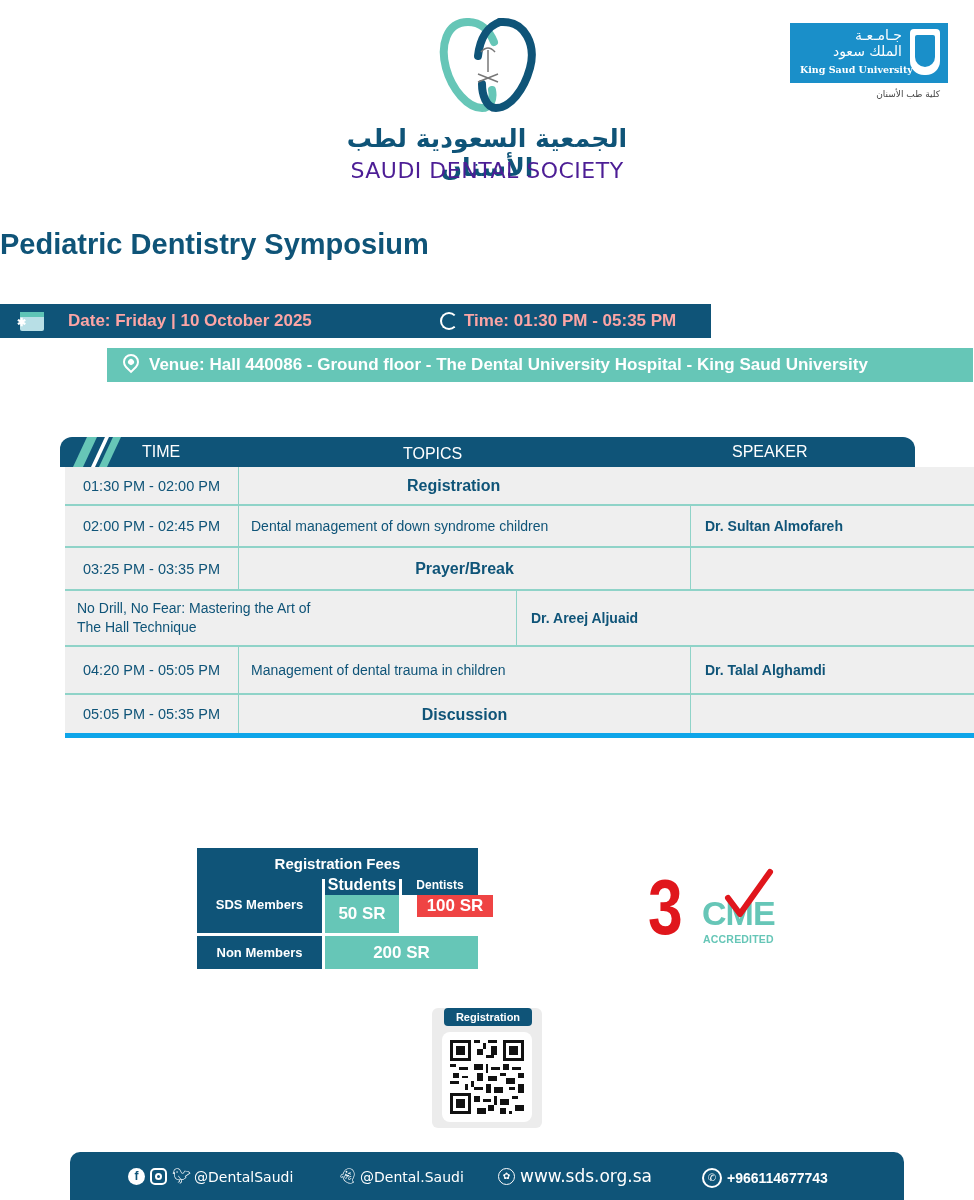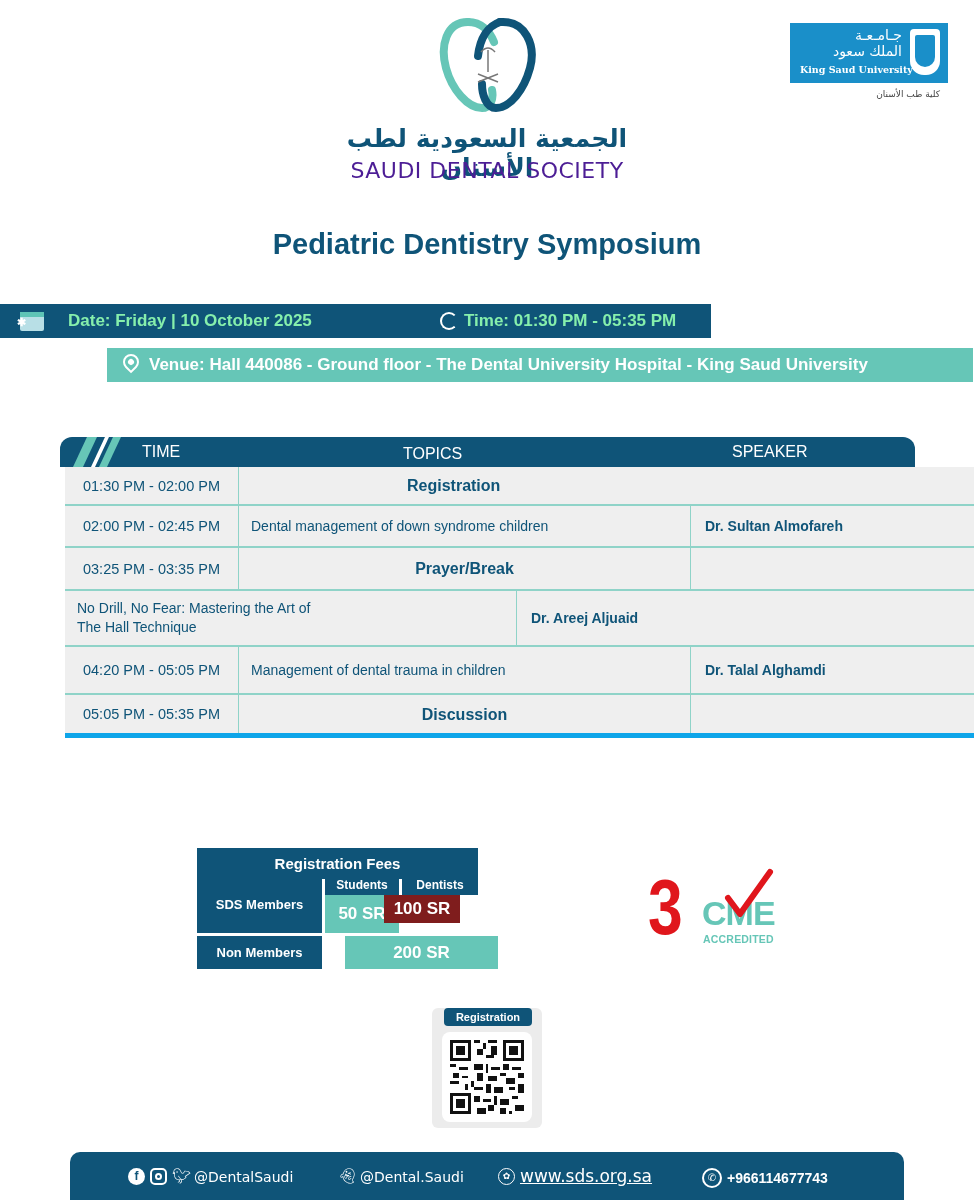--- a/index.html
+++ b/index.html
@@ -13,24 +13,24 @@
   .sds-english { position: absolute; left: 0; right: 0; top: 146px; font-family: "DejaVu Sans", sans-serif; font-size: 22px; color: #4c1d95; letter-spacing: 0.5px; text-align: center; }
 
   .ksu-logo { position: absolute; left: 790px; top: 23px; width: 158px; height: 60px; background: #1a8fc9; color: #fff; }
   .ksu-ar { position: absolute; right: 46px; top: 4px; font-size: 14px; line-height: 16px; direction: rtl; text-align: right; }
   .ksu-en { position: absolute; left: 10px; top: 41px; font-family: "DejaVu Serif", serif; font-size: 9.5px; font-weight: bold; }
   .ksu-crest { position: absolute; right: 8px; top: 6px; width: 30px; height: 46px; background: #fff; border-radius: 4px 4px 14px 14px; }
   .ksu-crest::after { content: ""; position: absolute; left: 5px; right: 5px; top: 6px; bottom: 8px; background: #1a8fc9; border-radius: 2px 2px 10px 10px; }
   .ksu-sub { position: absolute; left: 790px; top: 89px; width: 150px; text-align: right; direction: rtl; font-size: 9px; color: #444; }
 
   
-  .title { position: absolute; left: 0; right: 0; top: 228px; text-align: center; font-family: "Liberation Sans", sans-serif; font-weight: bold; font-size: 29px; color: #0f5478; }
-
-  
-  .date-bar { position: absolute; left: 0; top: 304px; width: 711px; height: 34px; background: #0f5478; color: #86efac; font-family: "Liberation Sans", sans-serif; font-weight: bold; font-size: 17px; }
+  .title { position: absolute; left: 0; right: 0; top: 228px; text-align: left; font-family: "Liberation Sans", sans-serif; font-weight: bold; font-size: 29px; color: #0f5478; }
+
+  
+  .date-bar { position: absolute; left: 0; top: 304px; width: 711px; height: 34px; background: #0f5478; color: #fca5a5; font-family: "Liberation Sans", sans-serif; font-weight: bold; font-size: 17px; }
   .cal-icon { position: absolute; left: 20px; top: 8px; width: 24px; height: 19px; background: #b8dfe6; border-radius: 2px; }
   .cal-icon::before { content: ""; position: absolute; left: 0; right: 0; top: 0; height: 5px; background: #5ec4b6; }
   .cal-icon::after { content: "✱"; position: absolute; left: -3px; top: 5px; font-size: 11px; color: #fff; line-height: 11px; }
   .date-text { position: absolute; left: 68px; top: 7px; }
   .clock-icon { position: absolute; left: 440px; top: 8px; width: 18px; height: 18px; border: 2px solid #fff; border-radius: 50%; border-right-color: transparent; }
   .time-text { position: absolute; left: 464px; top: 7px; }
 
   
   .venue-bar { position: absolute; left: 107px; top: 348px; width: 866px; height: 34px; background: #66c6b7; color: #fff; font-family: "Liberation Sans", sans-serif; font-weight: bold; font-size: 17px; }
   .pin-icon { position: absolute; left: 16px; top: 6px; width: 16px; height: 16px; border: 2px solid #fff; border-radius: 50% 50% 50% 0; transform: rotate(-45deg); }
@@ -58,26 +58,26 @@
   .c-topic.center { justify-content: center; font-weight: bold; font-size: 16px; padding-left: 0; }
   .c-topic.span { width: 670px; border-right: none; padding-left: 0; justify-content: flex-start; }
   .c-topic.span span { margin-left: 168px; }
   .c-speaker { flex: 1; padding-left: 14px; font-weight: bold; }
 
   
   .fees { position: absolute; left: 197px; top: 840px; width: 281px; height: 129px; }
   .fees div { position: absolute; font-family: "Liberation Sans", sans-serif; font-weight: bold; display: flex; align-items: center; justify-content: center; color: #fff; }
   .f-head { left: 0; top: 0; width: 281px; height: 31px; background: #0f5478; font-size: 15px; margin-top: 8px; }
   .f-sds { left: 0; top: 35px; width: 125px; height: 58px; background: #0f5478; font-size: 13px; }
-  .f-stu-h { left: 128px; top: 35px; width: 74px; height: 20px; background: #0f5478; font-size: 12px; }
+  .f-stu-h { left: 128px; top: 35px; width: 74px; height: 20px; background: #0f5478; font-size: 16px; }
   .f-den-h { left: 205px; top: 35px; width: 76px; height: 20px; background: #0f5478; font-size: 12px; }
   .f-stu-v { left: 128px; top: 55px; width: 74px; height: 38px; background: #66c6b7; font-size: 17px; }
-  .f-den-v { left: 187px; top: 55px; width: 76px; height: 28px; background: #7f1d1d; font-size: 17px; }
+  .f-den-v { left: 220px; top: 55px; width: 76px; height: 22px; background: #ef4444; font-size: 17px; }
   .f-non { left: 0; top: 96px; width: 125px; height: 33px; background: #0f5478; font-size: 13px; }
-  .f-non-v { left: 128px; top: 96px; width: 153px; height: 33px; background: #66c6b7; font-size: 17px; margin-left: 20px; }
+  .f-non-v { left: 128px; top: 96px; width: 153px; height: 33px; background: #66c6b7; font-size: 17px; }
 
   
   .cme { position: absolute; left: 648px; top: 868px; width: 130px; height: 85px; }
   .cme-num { position: absolute; left: 0; top: -6px; font-family: "Liberation Sans", sans-serif; font-weight: bold; font-size: 78px; color: #e0161c; line-height: 90px; transform: scaleX(0.8); transform-origin: left; }
   .cme-word { position: absolute; left: 54px; top: 26px; font-family: "Liberation Sans", sans-serif; font-weight: bold; font-size: 34px; color: #66c6b7; letter-spacing: -1px; }
   .cme-check { position: absolute; left: 76px; top: 0; width: 50px; height: 52px; }
   .cme-acc { position: absolute; left: 55px; top: 65px; font-family: "Liberation Sans", sans-serif; font-weight: bold; font-size: 10.5px; color: #66c6b7; letter-spacing: 0.2px; }
 
   
   .qr-wrap { position: absolute; left: 432px; top: 1008px; width: 110px; height: 120px; background: #ececec; border-radius: 6px; }
@@ -88,21 +88,21 @@
   
   .footer { position: absolute; left: 70px; top: 1152px; width: 834px; height: 60px; background: #0f5478; border-radius: 10px 10px 0 0; color: #fff; font-family: "DejaVu Sans", sans-serif; font-size: 14px; }
   .ft { position: absolute; top: 16px; display: flex; align-items: center; white-space: nowrap; }
   .ic { display: inline-block; width: 17px; height: 17px; margin-right: 5px; }
   .ic-circle { border-radius: 50%; background: #fff; color: #0f5478; font-size: 12px; font-weight: bold; text-align: center; line-height: 17px; font-family: "Liberation Sans", sans-serif; }
   .ic-ring { border: 2px solid #fff; border-radius: 5px; position: relative; }
   .ic-ring::after { content: ""; position: absolute; left: 3px; top: 3px; width: 7px; height: 7px; border: 2px solid #fff; border-radius: 50%; box-sizing: border-box; }
   .ic-bird { font-size: 15px; line-height: 17px; text-align: center; }
   .ic-globe { border: 1.5px solid #fff; border-radius: 50%; font-size: 9px; line-height: 14px; text-align: center; }
   .ic-wa { width: 20px; height: 20px; border: 2px solid #fff; border-radius: 50%; font-size: 10px; line-height: 16px; text-align: center; }
-  .ft-web { font-size: 17px; text-decoration: underline; }
+  .ft-web { font-size: 17px; }
   .ft-phone { font-family: "Liberation Sans", sans-serif; font-weight: bold; font-size: 14px; }
 </style>
 </head>
 <body>
 
 <div class="sds-logo">
   <svg class="sds-mark" viewBox="0 0 100 100">
     <path d="M30 6 C8 6 2 30 8 52 C14 74 30 92 44 92 C52 92 56 84 54 74" fill="none" stroke="#66c6b7" stroke-width="8" stroke-linecap="round"></path>
     <path d="M30 6 C44 6 52 16 56 26" fill="none" stroke="#66c6b7" stroke-width="8" stroke-linecap="round"></path>
     <path d="M62 6 C88 4 98 30 92 52 C86 74 72 92 58 92 C48 92 44 78 44 68" fill="none" stroke="#0f5478" stroke-width="8" stroke-linecap="round"></path>

